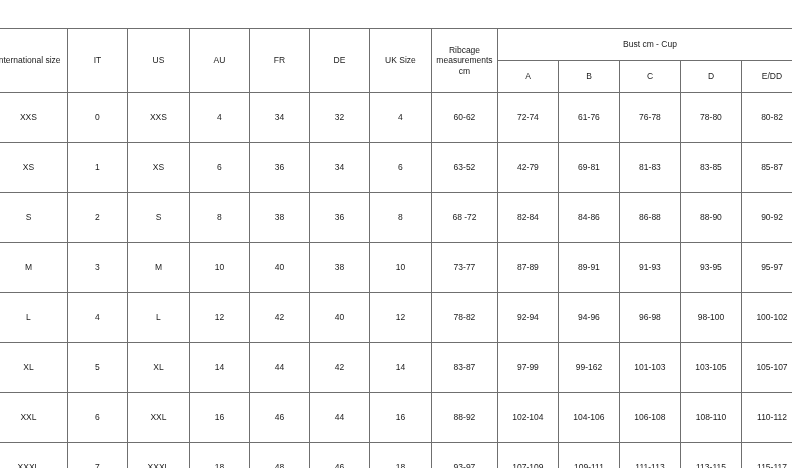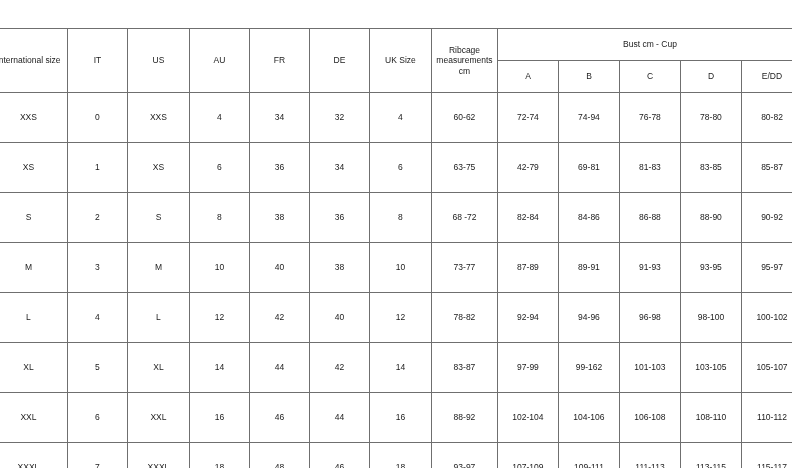--- a/index.html
+++ b/index.html
@@ -107,34 +107,34 @@
       <tr>
         <td>XXS</td>
         <td>0</td>
         <td>XXS</td>
         <td>4</td>
         <td>34</td>
         <td>32</td>
         <td>4</td>
         <td>60-62</td>
         <td>72-74</td>
-        <td>74-94</td>
+        <td>61-76</td>
         <td>76-78</td>
         <td>78-80</td>
         <td>80-82</td>
       </tr>
       <tr>
         <td>XS</td>
         <td>1</td>
         <td>XS</td>
         <td>6</td>
         <td>36</td>
         <td>34</td>
         <td>6</td>
-        <td>63-75</td>
+        <td>63-52</td>
         <td>42-79</td>
         <td>69-81</td>
         <td>81-83</td>
         <td>83-85</td>
         <td>85-87</td>
       </tr>
       <tr>
         <td>S</td>
         <td>2</td>
         <td>S</td>

